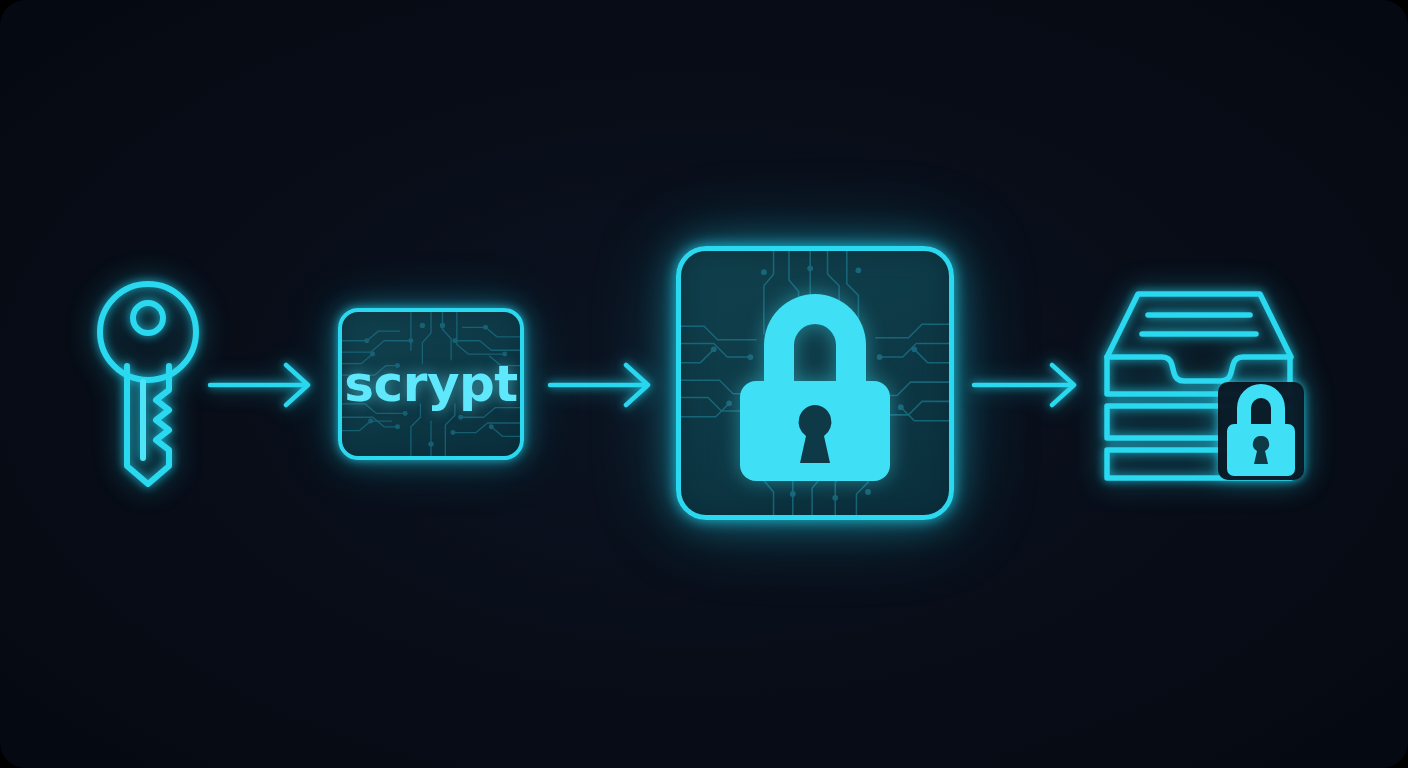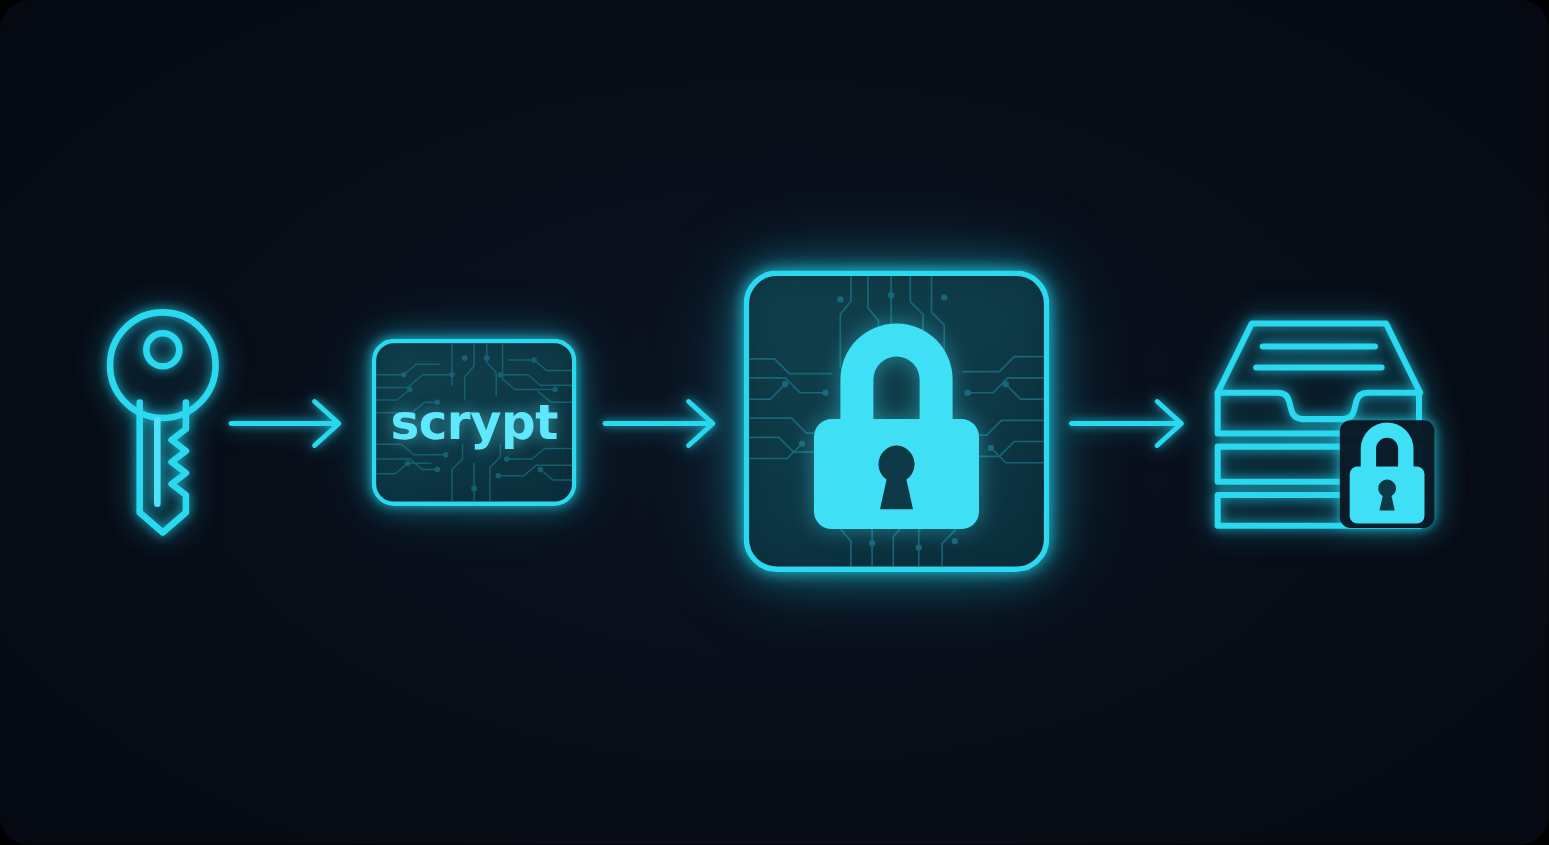--- a/index.html
+++ b/index.html
@@ -70,21 +70,21 @@
     inset: 0;
     opacity: 0.62;
   }
   .card-label {
     position: absolute;
     inset: 0;
     display: flex;
     align-items: center;
     justify-content: center;
     color: #5fe8fb;
-    font-size: 44px;
+    font-size: 50px;
     font-weight: 700;
     letter-spacing: -0.5px;
     font-family: "DejaVu Sans", "Liberation Sans", sans-serif;
     text-shadow: 0 0 14px rgba(95,232,251,0.55);
     z-index: 3;
   }
 
   
   #lock-stage {
     left: 676px;

